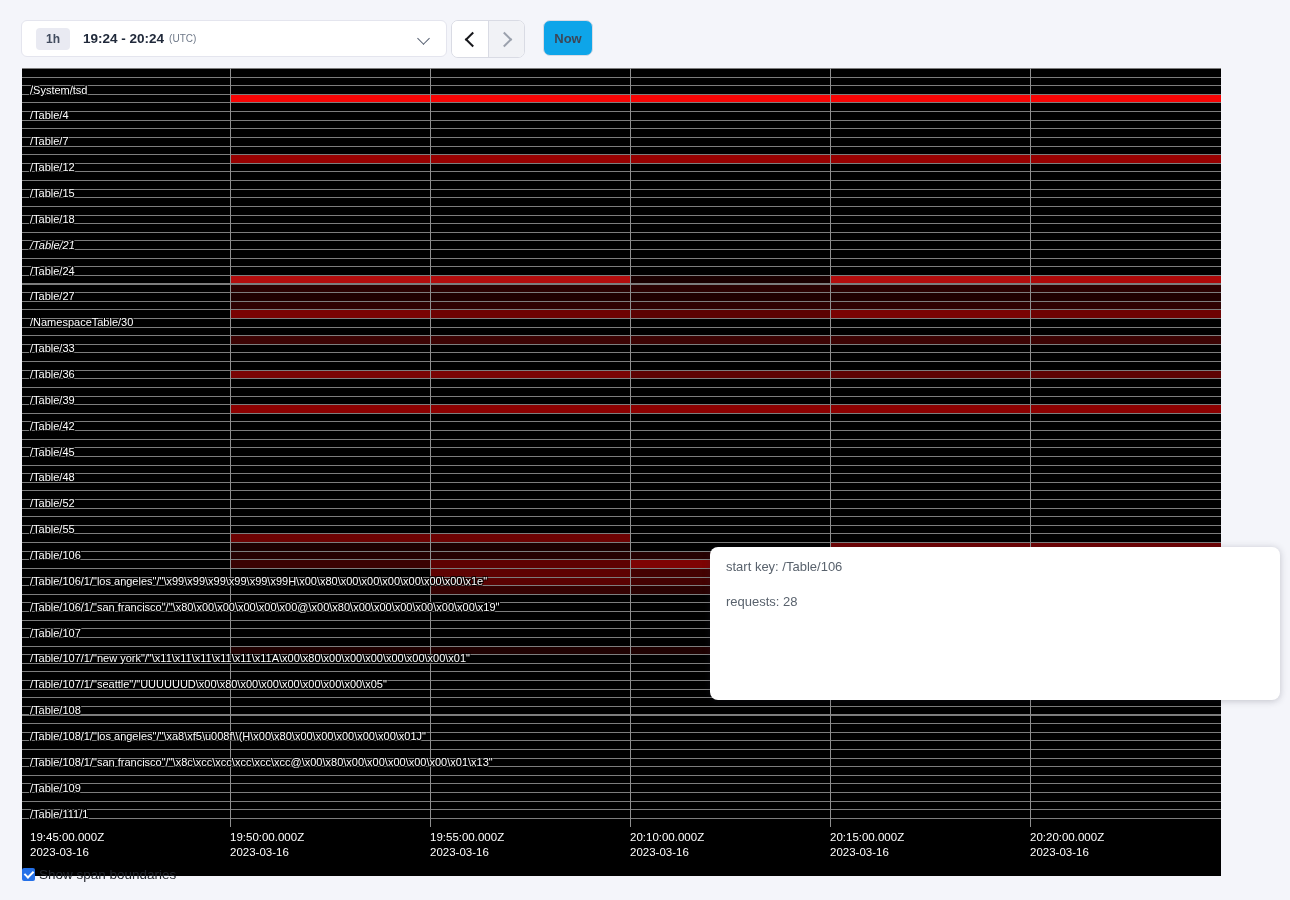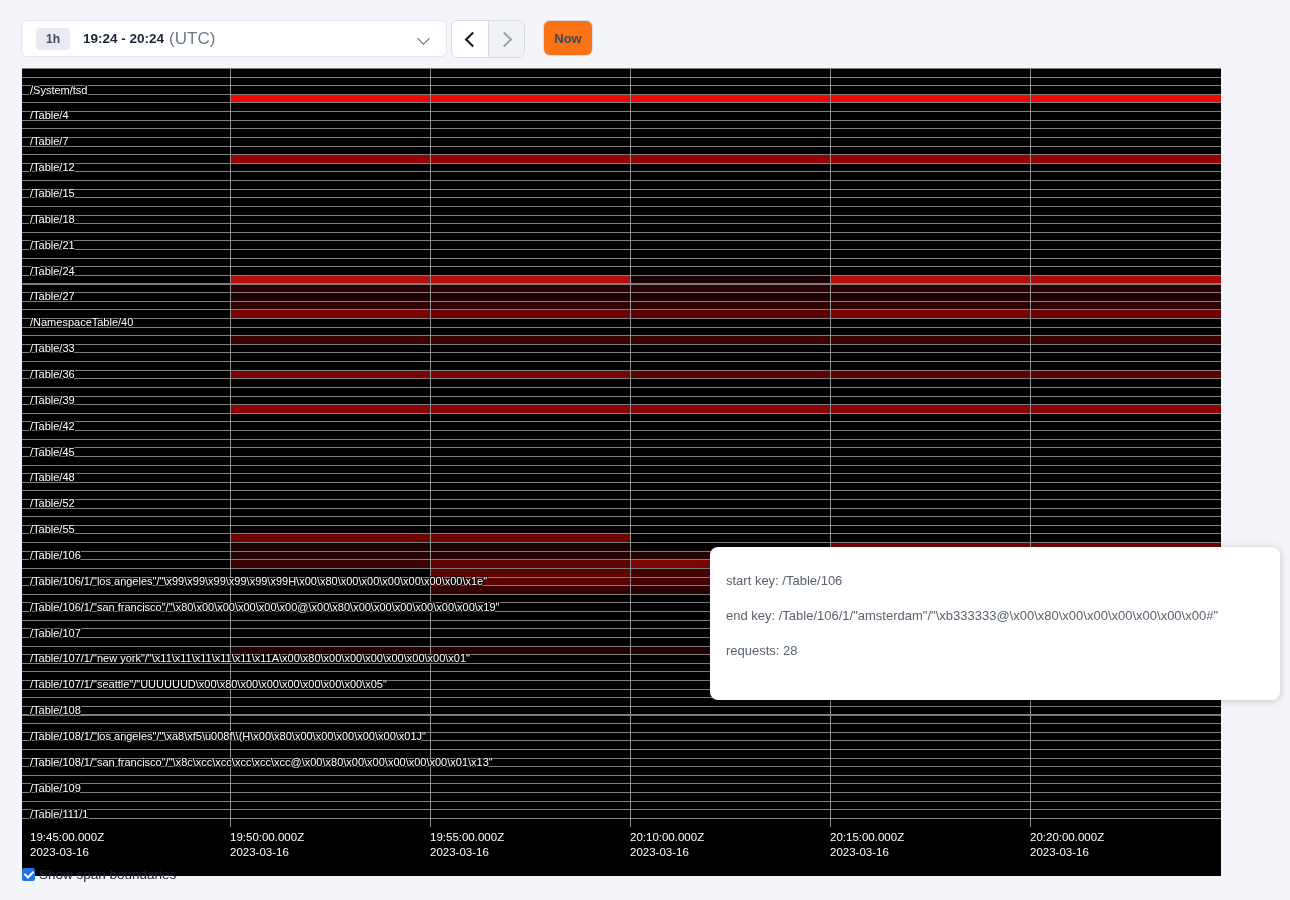--- a/index.html
+++ b/index.html
@@ -11,62 +11,62 @@
   .time-dropdown{
     position:absolute;left:21px;top:20px;width:426px;height:37px;
     background:#fff;border:1px solid #e4e5ee;border-radius:6px;
     display:flex;align-items:center;box-sizing:border-box;cursor:pointer;
   }
   .duration-badge{
     margin-left:14px;background:#e9eaf2;border-radius:4px;
     font-size:12px;font-weight:bold;color:#414b5e;padding:4px 10px;
   }
   .range-text{margin-left:13px;font-size:13.5px;font-weight:bold;color:#20293a;}
-  .tz-text{margin-left:5px;font-size:17px;color:#6e7888;}
+  .tz-text{margin-left:5px;font-size:10px;color:#6e7888;}
   .caret-down{
     position:absolute;right:18px;top:13px;width:8px;height:8px;
     border-left:1.6px solid #525c6e;border-bottom:1.6px solid #525c6e;
     transform:rotate(-45deg);
   }
   .nav-group{
     position:absolute;left:451px;top:20px;height:36px;display:flex;
     border:1px solid #d9dbe4;border-radius:7px;overflow:hidden;background:#fff;
   }
   .nav-btn{
     width:36px;height:36px;display:flex;align-items:center;justify-content:center;
     background:#fff;border:none;cursor:pointer;box-sizing:border-box;
   }
   .nav-btn + .nav-btn{border-left:1px solid #d9dbe4;background:#f1f2f6;cursor:default;}
   .chev{width:9px;height:9px;border-left:2.6px solid #17181c;border-bottom:2.6px solid #17181c;}
   .chev.left{transform:rotate(45deg);margin-left:4px;}
   .chev.right{transform:rotate(225deg);margin-right:4px;border-color:#9ba1ad;}
   .now-btn{
     position:absolute;left:543px;top:20px;height:36px;width:50px;
-    background:#f97316;border:1px solid #d9dbe4;border-radius:7px;
+    background:#0ea5e9;border:1px solid #d9dbe4;border-radius:7px;
     font-family:inherit;font-size:13px;font-weight:bold;color:#3c4758;cursor:pointer;
   }
   
   .heatmap{position:absolute;left:22px;top:62px;width:1199px;height:808px;background:#000;margin-top:6px;}
   .hlines{
     position:absolute;left:0;top:0;width:1199px;height:759px;z-index:3;pointer-events:none;
     background:repeating-linear-gradient(to bottom,#7d7d7d 0 1px,transparent 1px 8.62px);
   }
   .vline{position:absolute;top:0;width:1px;height:759px;background:#8f8f8f;z-index:3;pointer-events:none;}
   .band-seg{position:absolute;z-index:2;}
   .row-label{
     position:absolute;left:8px;z-index:4;white-space:nowrap;
     color:#fff;font-size:11px;line-height:14px;
     text-shadow:1px 1px 0 #000,-1px -1px 0 #000,1px -1px 0 #000,-1px 1px 0 #000;
   }
   .axis-tick{position:absolute;top:762px;z-index:4;color:#fff;font-size:11.5px;line-height:15px;white-space:nowrap;}
   
   .tooltip{
     position:absolute;left:688px;top:479px;width:570px;height:153px;z-index:6;
     background:#fff;border-radius:8px;box-shadow:0 1px 7px rgba(40,40,60,.25);
-    padding:16px 16px;box-sizing:border-box;
+    padding:2px 16px;box-sizing:border-box;
   }
   .tooltip-line{font-size:13px;line-height:35px;color:#59626d;white-space:nowrap;}
   
   .footer{position:absolute;left:22px;top:867px;display:flex;align-items:center;}
   .checkbox{
     width:13px;height:13px;background:#2470e8;border-radius:2px;position:relative;cursor:pointer;
   }
   .checkbox:after{
     content:"";position:absolute;left:3.5px;top:1px;width:4px;height:7px;
     border-right:2px solid #fff;border-bottom:2px solid #fff;transform:rotate(45deg);
@@ -182,24 +182,24 @@
       <div class="vline" style="left: 808px;"></div>
       <div class="vline" style="left: 1008px;"></div>
     </div>
   <div id="row-labels">
       <div class="row-label" style="top: 14.5px;">/System/tsd</div>
       <div class="row-label" style="top: 40.36px;">/Table/4</div>
       <div class="row-label" style="top: 66.21px;">/Table/7</div>
       <div class="row-label" style="top: 92.07px;">/Table/12</div>
       <div class="row-label" style="top: 117.93px; text-align: right;">/Table/15</div>
       <div class="row-label" style="top: 143.78px;">/Table/18</div>
-      <div class="row-label" style="top: 169.64px;">/Table/21</div>
+      <div class="row-label" style="top: 169.64px; font-style: italic;">/Table/21</div>
       <div class="row-label" style="top: 195.5px;">/Table/24</div>
       <div class="row-label" style="top: 221.36px;">/Table/27</div>
-      <div class="row-label" style="top: 247.21px;">/NamespaceTable/40</div>
+      <div class="row-label" style="top: 247.21px;">/NamespaceTable/30</div>
       <div class="row-label" style="top: 273.07px;">/Table/33</div>
       <div class="row-label" style="top: 298.93px;">/Table/36</div>
       <div class="row-label" style="top: 324.78px;">/Table/39</div>
       <div class="row-label" style="top: 350.64px;">/Table/42</div>
       <div class="row-label" style="top: 376.5px;">/Table/45</div>
       <div class="row-label" style="top: 402.36px; text-align: right;">/Table/48</div>
       <div class="row-label" style="top: 428.21px;">/Table/52</div>
       <div class="row-label" style="top: 454.07px;">/Table/55</div>
       <div class="row-label" style="top: 479.93px;">/Table/106</div>
       <div class="row-label" style="top: 505.78px;">/Table/106/1/"los angeles"/"\x99\x99\x99\x99\x99\x99H\x00\x80\x00\x00\x00\x00\x00\x00\x1e"</div>
@@ -235,21 +235,20 @@
         <div>2023-03-16</div>
       </div>
       <div class="axis-tick" style="left: 1008px;">
         <div>20:20:00.000Z</div>
         <div>2023-03-16</div>
       </div>
     </div>
 
   <div class="tooltip">
     <div class="tooltip-line">start key: /Table/106</div>
-    <div class="tooltip-line">end key: /Table/106/1/"amsterdam"/"\xb333333@\x00\x80\x00\x00\x00\x00\x00\x00#"</div>
     <div class="tooltip-line">requests: 28</div>
   </div>
 </div>
 
 <div class="footer">
   <span class="checkbox"></span>
   <span class="checkbox-label">Show span boundaries</span>
 </div>
 
 </body></html>

